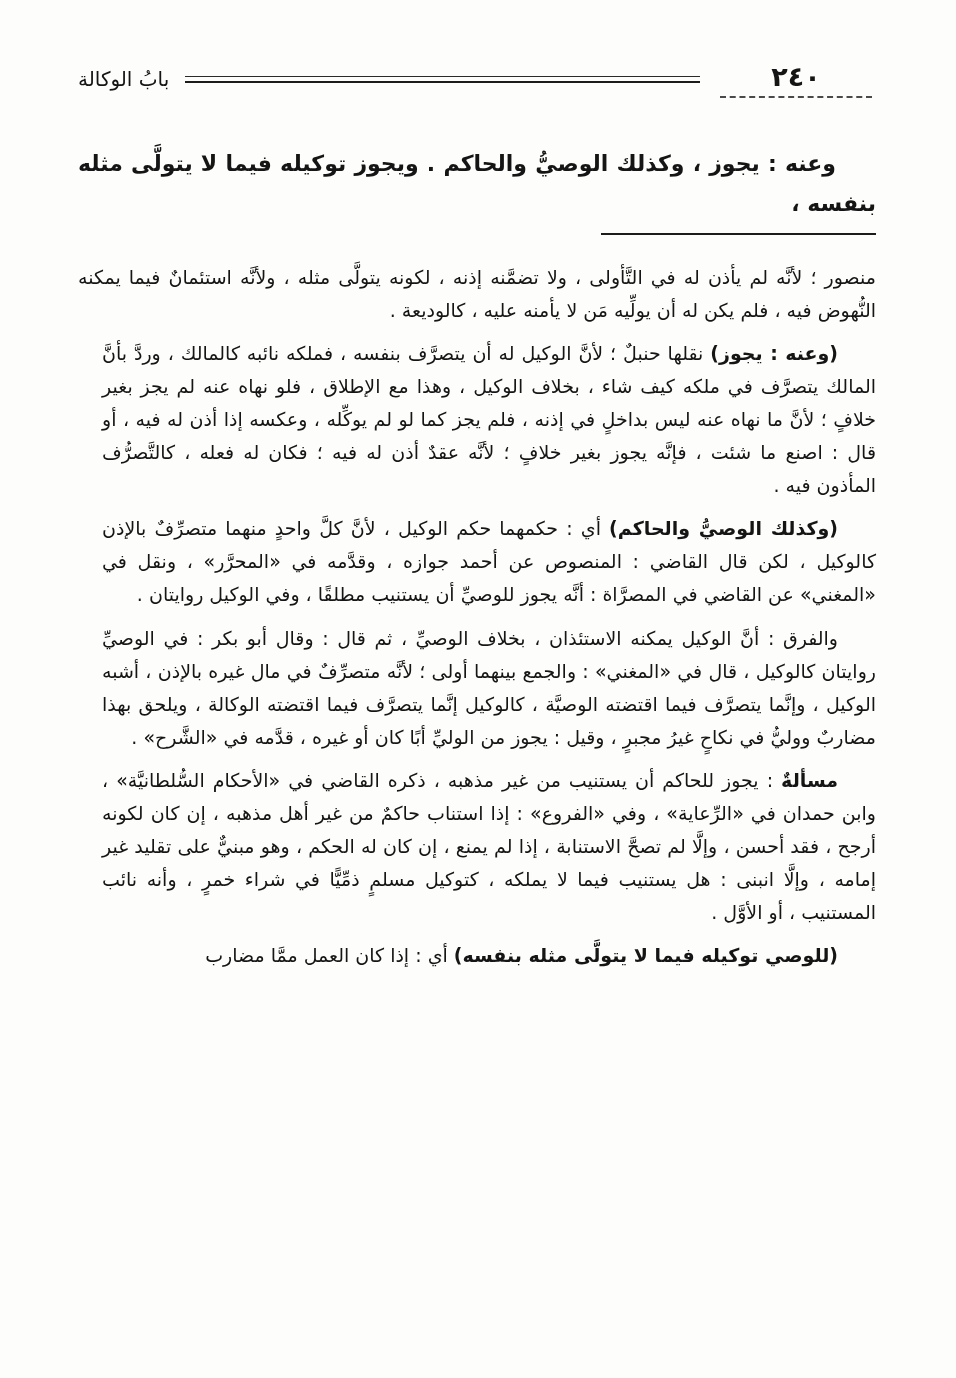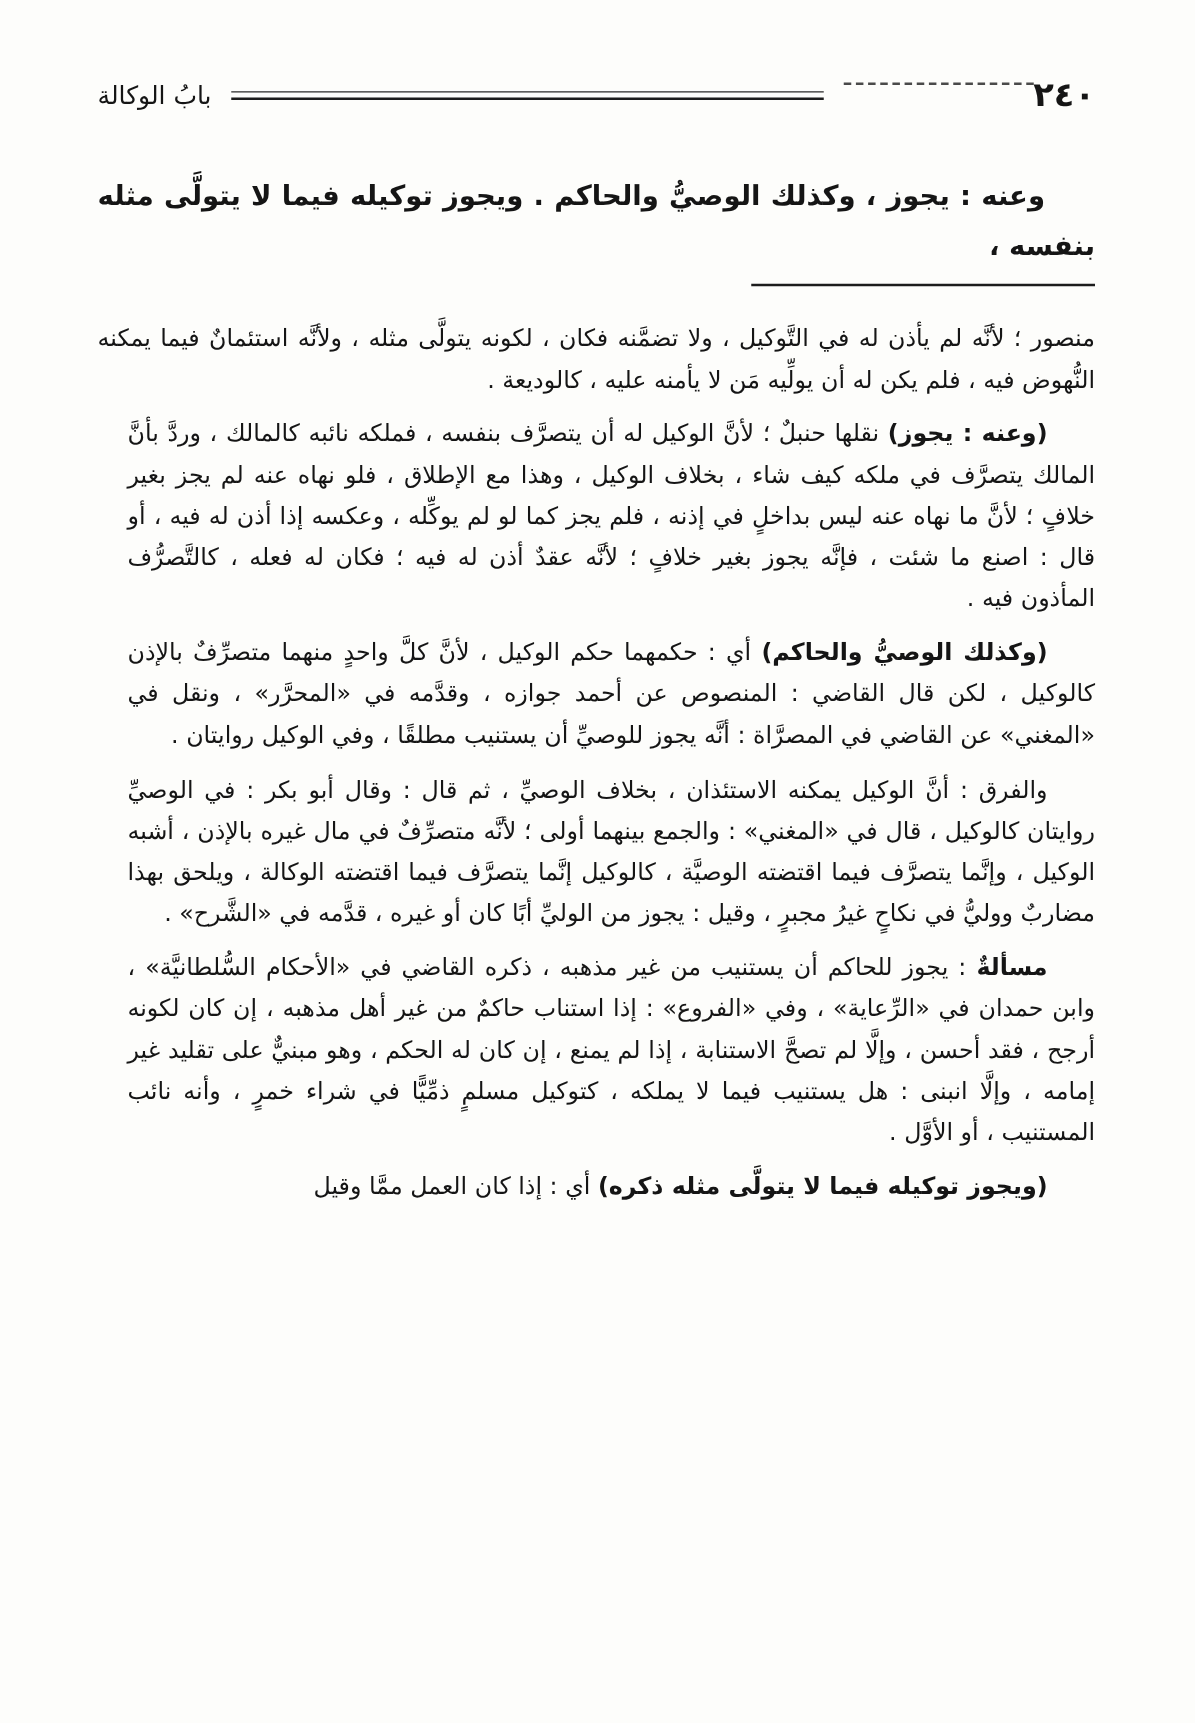--- a/index.html
+++ b/index.html
@@ -19,21 +19,22 @@
     padding: 62px 80px 0 78px;
     overflow: hidden;
   }
   
   .page-header {
     display: flex;
     align-items: center;
   }
   .page-number-block {
     display: flex;
-    align-items: flex-start;
+    flex-direction: column;
+    align-items: center;
     min-width: 160px;
   }
   .page-number {
     font-size: 27px;
     font-weight: bold;
     letter-spacing: 2px;
     line-height: 1.1;
   }
   .page-number-underline {
     width: 152px;
@@ -103,27 +104,27 @@
     <span class="chapter-title">بابُ الوكالة</span>
   </header>
 
   <section>
     <p class="matn">وعنه : يجوز ، وكذلك الوصيُّ والحاكم . ويجوز توكيله فيما لا يتولَّى مثله بنفسه ،</p>
     <hr class="matn-separator">
   </section>
 
   <section class="body-text">
 
-    <p class="para"><b class="lead"></b><span>منصور ؛ لأنَّه لم يأذن له في التَّوكيل ، ولا تضمَّنه فكان ، لكونه يتولَّى مثله ، ولأنَّه استئمانٌ فيما يمكنه النُّهوض فيه ، فلم يكن له أن يولِّيه مَن لا يأمنه عليه ، كالوديعة .</span></p>
+    <p class="para"><b class="lead"></b><span>منصور ؛ لأنَّه لم يأذن له في التَّأولى ، ولا تضمَّنه إذنه ، لكونه يتولَّى مثله ، ولأنَّه استئمانٌ فيما يمكنه النُّهوض فيه ، فلم يكن له أن يولِّيه مَن لا يأمنه عليه ، كالوديعة .</span></p>
 
     <p class="para indent"><b class="lead">(وعنه : يجوز)</b><span> نقلها حنبلٌ ؛ لأنَّ الوكيل له أن يتصرَّف بنفسه ، فملكه نائبه كالمالك ، وردَّ بأنَّ المالك يتصرَّف في ملكه كيف شاء ، بخلاف الوكيل ، وهذا مع الإطلاق ، فلو نهاه عنه لم يجز بغير خلافٍ ؛ لأنَّ ما نهاه عنه ليس بداخلٍ في إذنه ، فلم يجز كما لو لم يوكِّله ، وعكسه إذا أذن له فيه ، أو قال : اصنع ما شئت ، فإنَّه يجوز بغير خلافٍ ؛ لأنَّه عقدٌ أذن له فيه ؛ فكان له فعله ، كالتَّصرُّف المأذون فيه .</span></p>
 
     <p class="para indent"><b class="lead">(وكذلك الوصيُّ والحاكم)</b><span> أي : حكمهما حكم الوكيل ، لأنَّ كلَّ واحدٍ منهما متصرِّفٌ بالإذن كالوكيل ، لكن قال القاضي : المنصوص عن أحمد جوازه ، وقدَّمه في «المحرَّر» ، ونقل في «المغني» عن القاضي في المصرَّاة : أنَّه يجوز للوصيِّ أن يستنيب مطلقًا ، وفي الوكيل روايتان .</span></p>
 
     <p class="para indent"><b class="lead"></b><span>والفرق : أنَّ الوكيل يمكنه الاستئذان ، بخلاف الوصيِّ ، ثم قال : وقال أبو بكر : في الوصيِّ روايتان كالوكيل ، قال في «المغني» : والجمع بينهما أولى ؛ لأنَّه متصرِّفٌ في مال غيره بالإذن ، أشبه الوكيل ، وإنَّما يتصرَّف فيما اقتضته الوصيَّة ، كالوكيل إنَّما يتصرَّف فيما اقتضته الوكالة ، ويلحق بهذا مضاربٌ ووليُّ في نكاحٍ غيرُ مجبرٍ ، وقيل : يجوز من الوليِّ أبًا كان أو غيره ، قدَّمه في «الشَّرح» .</span></p>
 
     <p class="para indent"><b class="lead">مسألةٌ</b><span> : يجوز للحاكم أن يستنيب من غير مذهبه ، ذكره القاضي في «الأحكام السُّلطانيَّة» ، وابن حمدان في «الرِّعاية» ، وفي «الفروع» : إذا استناب حاكمٌ من غير أهل مذهبه ، إن كان لكونه أرجح ، فقد أحسن ، وإلَّا لم تصحَّ الاستنابة ، إذا لم يمنع ، إن كان له الحكم ، وهو مبنيٌّ على تقليد غير إمامه ، وإلَّا انبنى : هل يستنيب فيما لا يملكه ، كتوكيل مسلمٍ ذمِّيًّا في شراء خمرٍ ، وأنه نائب المستنيب ، أو الأوَّل .</span></p>
 
-    <p class="para indent"><b class="lead">(ويجوز توكيله فيما لا يتولَّى مثله ذكره)</b><span> أي : إذا كان العمل ممَّا وقيل</span></p>
+    <p class="para indent"><b class="lead">(للوصي توكيله فيما لا يتولَّى مثله بنفسه)</b><span> أي : إذا كان العمل ممَّا مضارب</span></p>
 
   </section>
 
 </div>
 
 </body></html>

